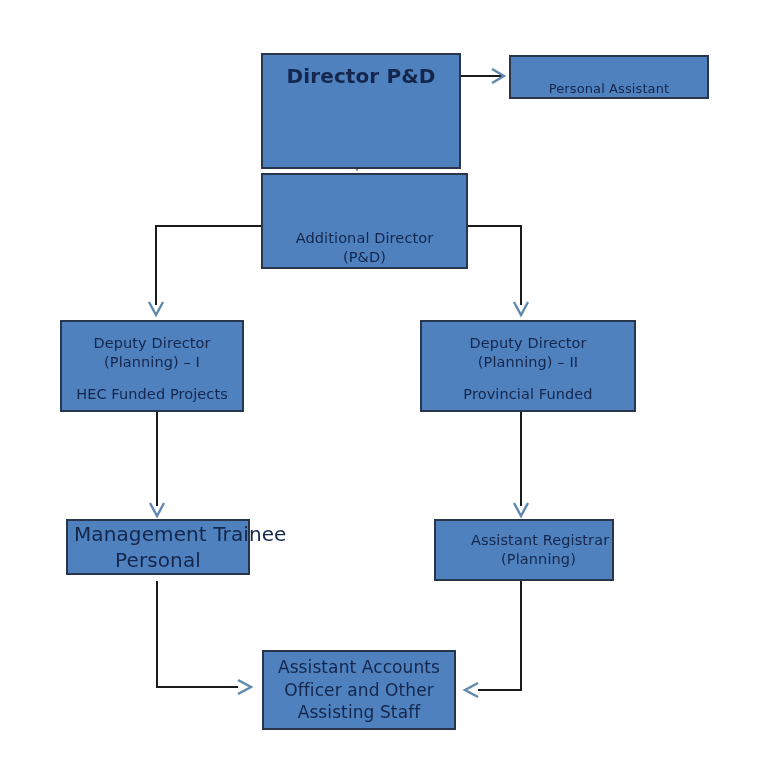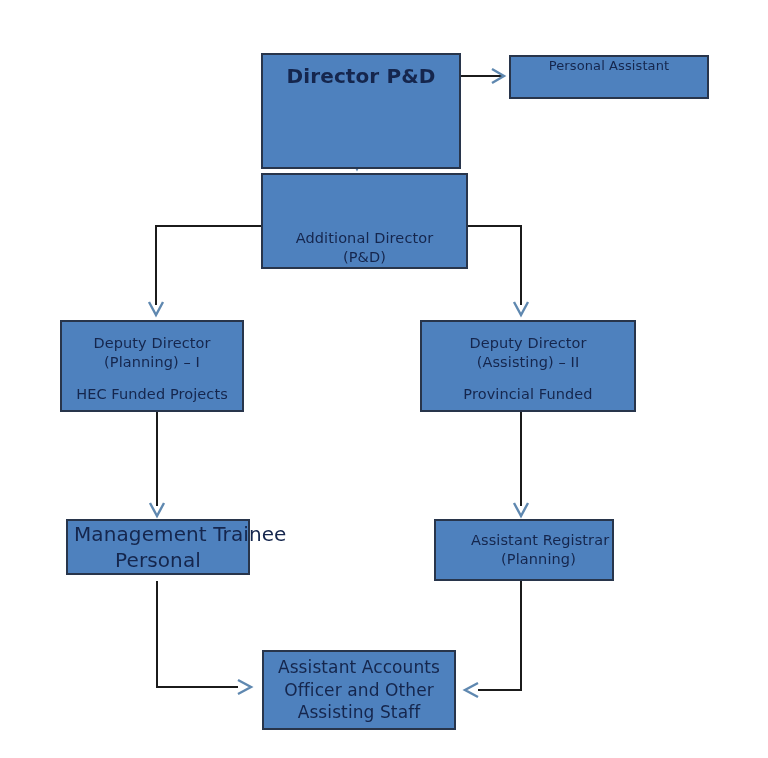--- a/index.html
+++ b/index.html
@@ -41,21 +41,21 @@
   #node-director {
     left: 261px; top: 12px; width: 200px; height: 116px;
     justify-content: flex-start;
     padding-top: 8px;
     font-size: 20px;
     font-weight: bold;
     margin-top: 41px;
   }
   #node-personal-assistant {
     left: 509px; top: 55px; width: 200px; height: 44px;
-    justify-content: flex-start;
+    justify-content: flex-end;
     font-size: 13px;
   }
   #node-additional-director {
     left: 261px; top: 173px; width: 207px; height: 96px;
     justify-content: flex-end;
     padding-top: 9px;
     font-size: 14.5px;
   }
   #node-dd1 {
     left: 60px; top: 320px; width: 184px; height: 92px;
@@ -169,21 +169,21 @@
       <span class="line">Deputy Director</span>
       <span class="line">(Planning) – I</span>
       <span class="spacer"></span>
       <span class="line">HEC Funded Projects</span>
     </span>
   </div>
 
   <div class="node" id="node-dd2">
     <span class="lines">
       <span class="line">Deputy Director</span>
-      <span class="line">(Assisting) – II</span>
+      <span class="line">(Planning) – II</span>
       <span class="spacer"></span>
       <span class="line">Provincial Funded</span>
     </span>
   </div>
 
   <div class="node" id="node-mto">
     <span class="lines">
       <span class="line">Management Trainee</span>
       <span class="line">Personal</span>
     </span>

